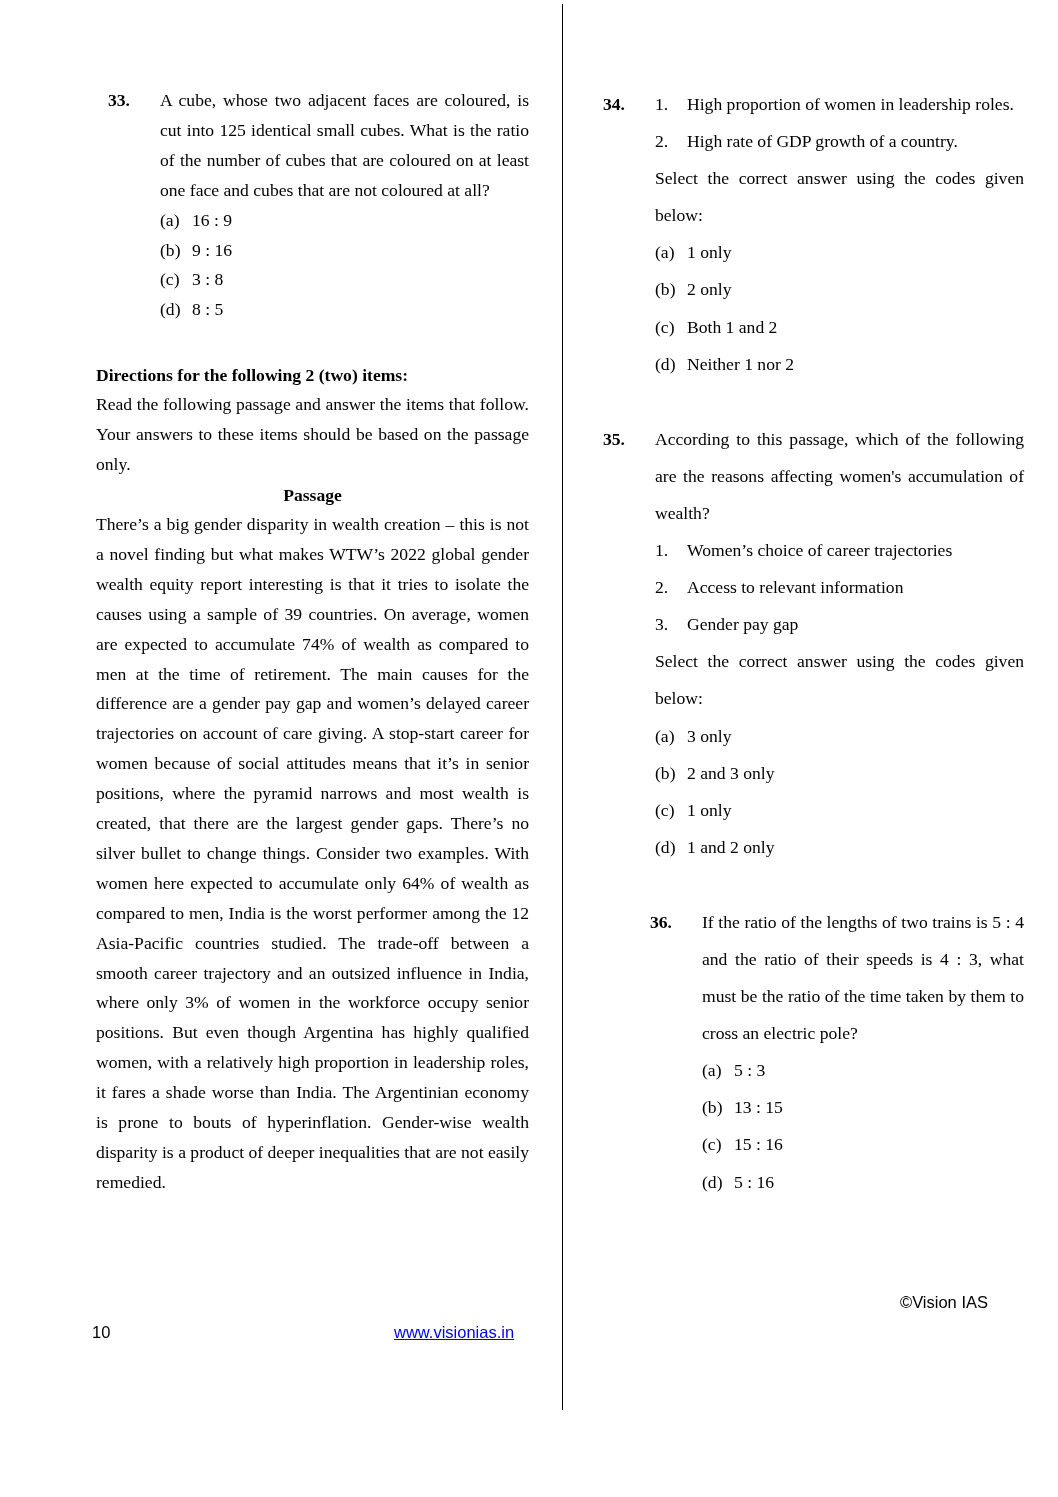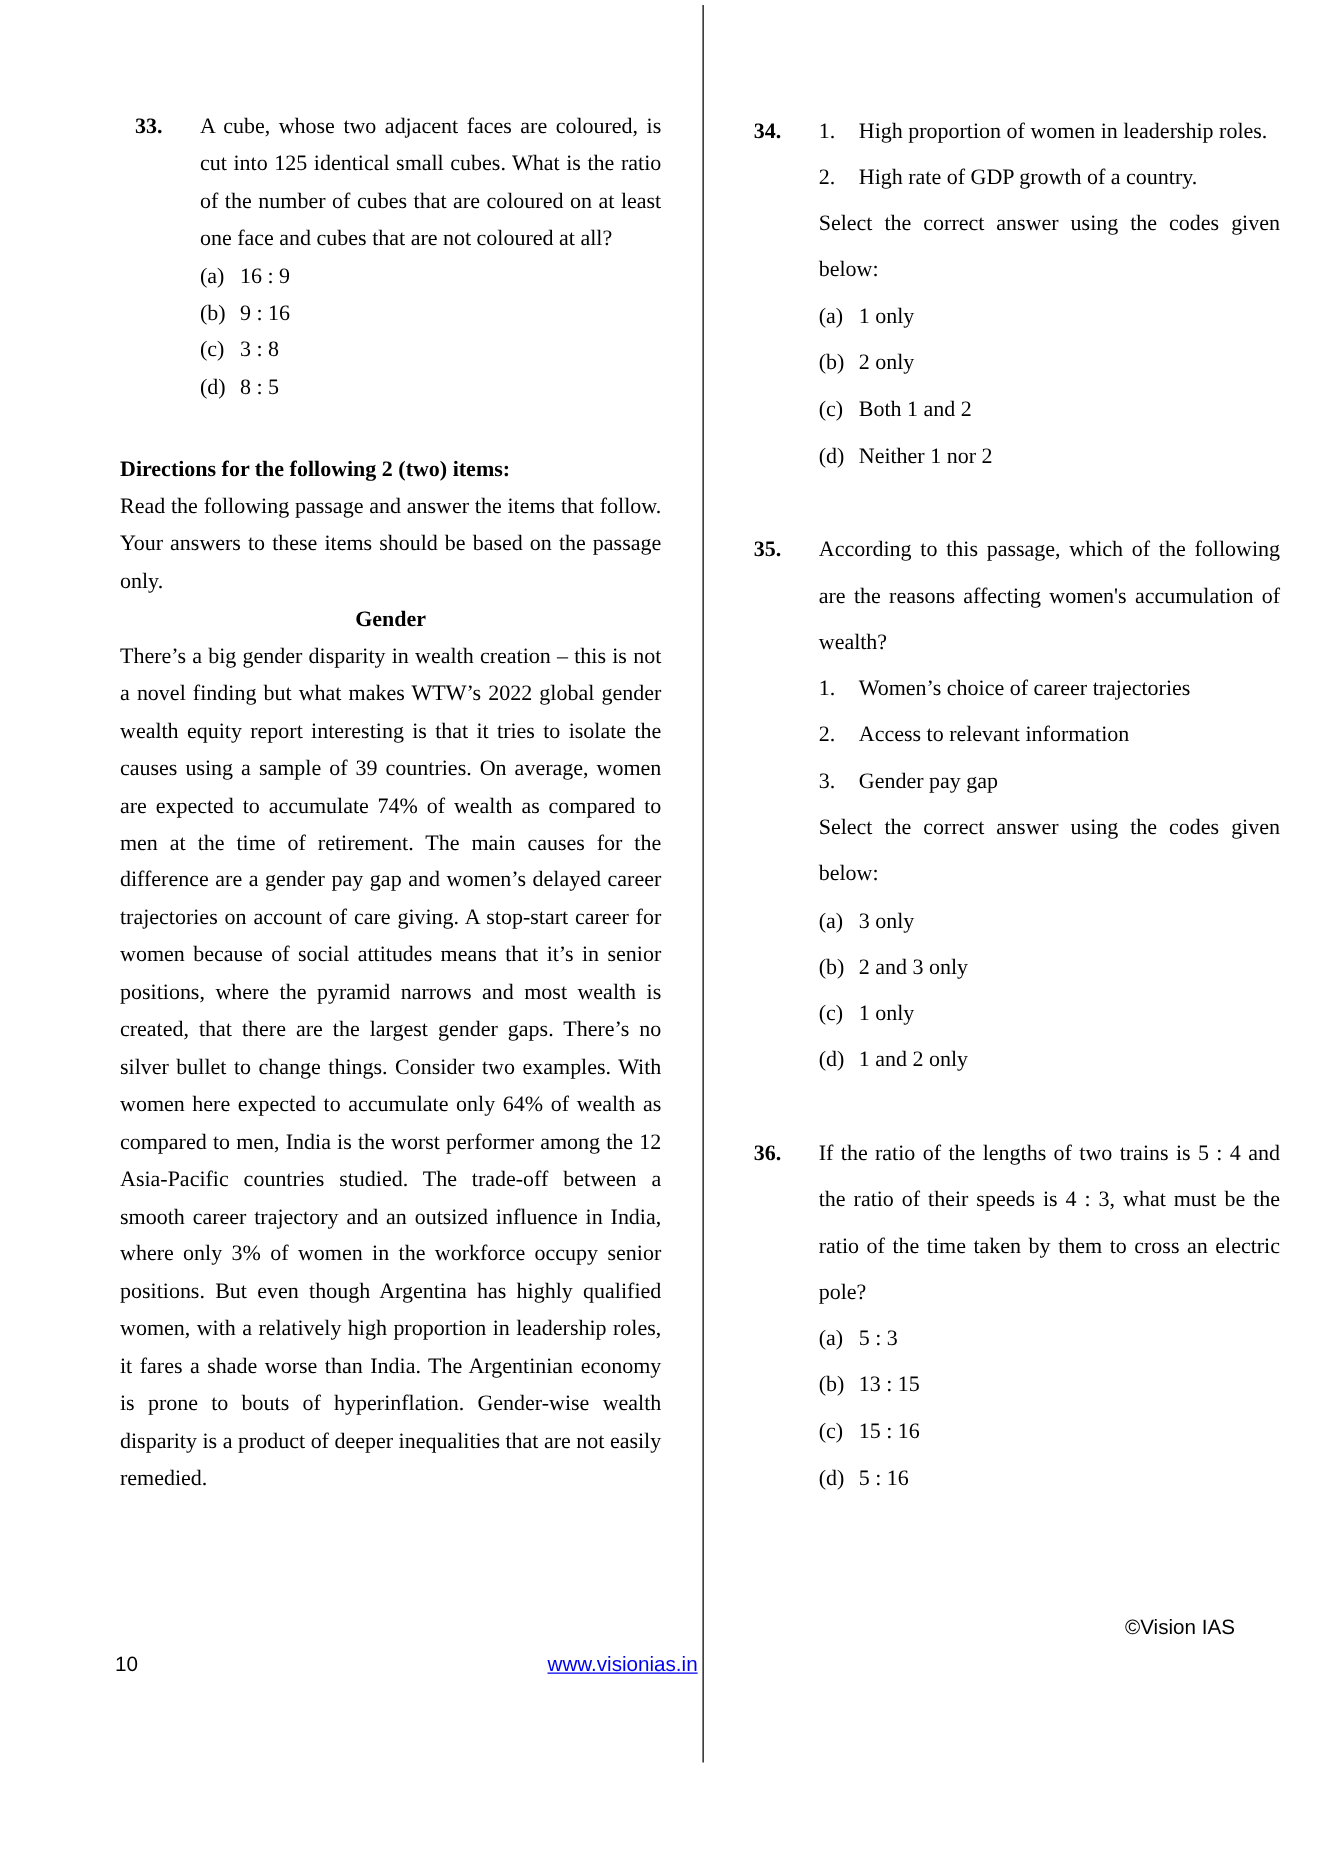--- a/index.html
+++ b/index.html
@@ -25,21 +25,21 @@
   .opt { display: flex; }
   .opt .lbl { width: 32px; flex: none; }
   .stmt { display: flex; }
   .stmt .n { width: 32px; flex: none; }
   .stmt .t { flex: 1; }
 
   .dir-title { font-weight: bold; margin-top: 35px; line-height: 30px; }
   .passage-title { font-weight: bold; text-align: center; line-height: 30px; }
 
   .footer-page { position: absolute; left: 92px; top: 1323px; font-family: "Liberation Sans", "DejaVu Sans", sans-serif; font-size: 16.5px; }
-  .footer-link { position: absolute; left: 394px; top: 1323px; font-family: "Liberation Sans", "DejaVu Sans", sans-serif; font-size: 16.5px; color: #0000ee; text-decoration: underline; margin-left: 44px; }
+  .footer-link { position: absolute; left: 394px; top: 1323px; font-family: "Liberation Sans", "DejaVu Sans", sans-serif; font-size: 16.5px; color: #0000ee; text-decoration: underline; }
   .footer-copy { position: absolute; left: 900px; top: 1293px; font-family: "Liberation Sans", "DejaVu Sans", sans-serif; font-size: 16.5px; }
 </style>
 </head>
 <body>
 
 <div class="divider"></div>
 
 <div class="col col-left">
 
   <div class="q">
@@ -60,21 +60,21 @@
         </div>
       <div class="opt lh">
           <span class="lbl">(d)</span>
           <span>8 : 5</span>
         </div>
     </div>
   </div>
 
   <p class="dir-title">Directions for the following 2 (two) items:</p>
   <p class="lh just">Read the following passage and answer the items that follow. Your answers to these items should be based on the passage only.</p>
-  <p class="passage-title">Gender</p>
+  <p class="passage-title">Passage</p>
   <p class="lh just">There’s a big gender disparity in wealth creation – this is not a novel finding but what makes WTW’s 2022 global gender wealth equity report interesting is that it tries to isolate the causes using a sample of 39 countries. On average, women are expected to accumulate 74% of wealth as compared to men at the time of retirement. The main causes for the difference are a gender pay gap and women’s delayed career trajectories on account of care giving. A stop-start career for women because of social attitudes means that it’s in senior positions, where the pyramid narrows and most wealth is created, that there are the largest gender gaps. There’s no silver bullet to change things. Consider two examples. With women here expected to accumulate only 64% of wealth as compared to men, India is the worst performer among the 12 Asia-Pacific countries studied. The trade-off between a smooth career trajectory and an outsized influence in India, where only 3% of women in the workforce occupy senior positions. But even though Argentina has highly qualified women, with a relatively high proportion in leadership roles, it fares a shade worse than India. The Argentinian economy is prone to bouts of hyperinflation. Gender-wise wealth disparity is a product of deeper inequalities that are not easily remedied.</p>
 </div>
 
 <div class="col col-right">
 
   <div class="q">
     <span class="qnum lh">34.</span>
     <div class="qbody">
       <div class="stmt lh">
           <span class="n">1.</span>
@@ -133,21 +133,21 @@
           <span class="lbl">(c)</span>
           <span>1 only</span>
         </div>
       <div class="opt lh">
           <span class="lbl">(d)</span>
           <span>1 and 2 only</span>
         </div>
     </div>
   </div>
 
-  <div class="q" style="margin-top: 38px;">
+  <div class="q" style="margin-top: 38px; margin-left: 47px;">
     <span class="qnum lh">36.</span>
     <div class="qbody">
       <p class="lh just">If the ratio of the lengths of two trains is 5 : 4 and the ratio of their speeds is 4 : 3, what must be the ratio of the time taken by them to cross an electric pole?</p>
       <div class="opt lh">
           <span class="lbl">(a)</span>
           <span>5 : 3</span>
         </div>
       <div class="opt lh">
           <span class="lbl">(b)</span>
           <span>13 : 15</span>

